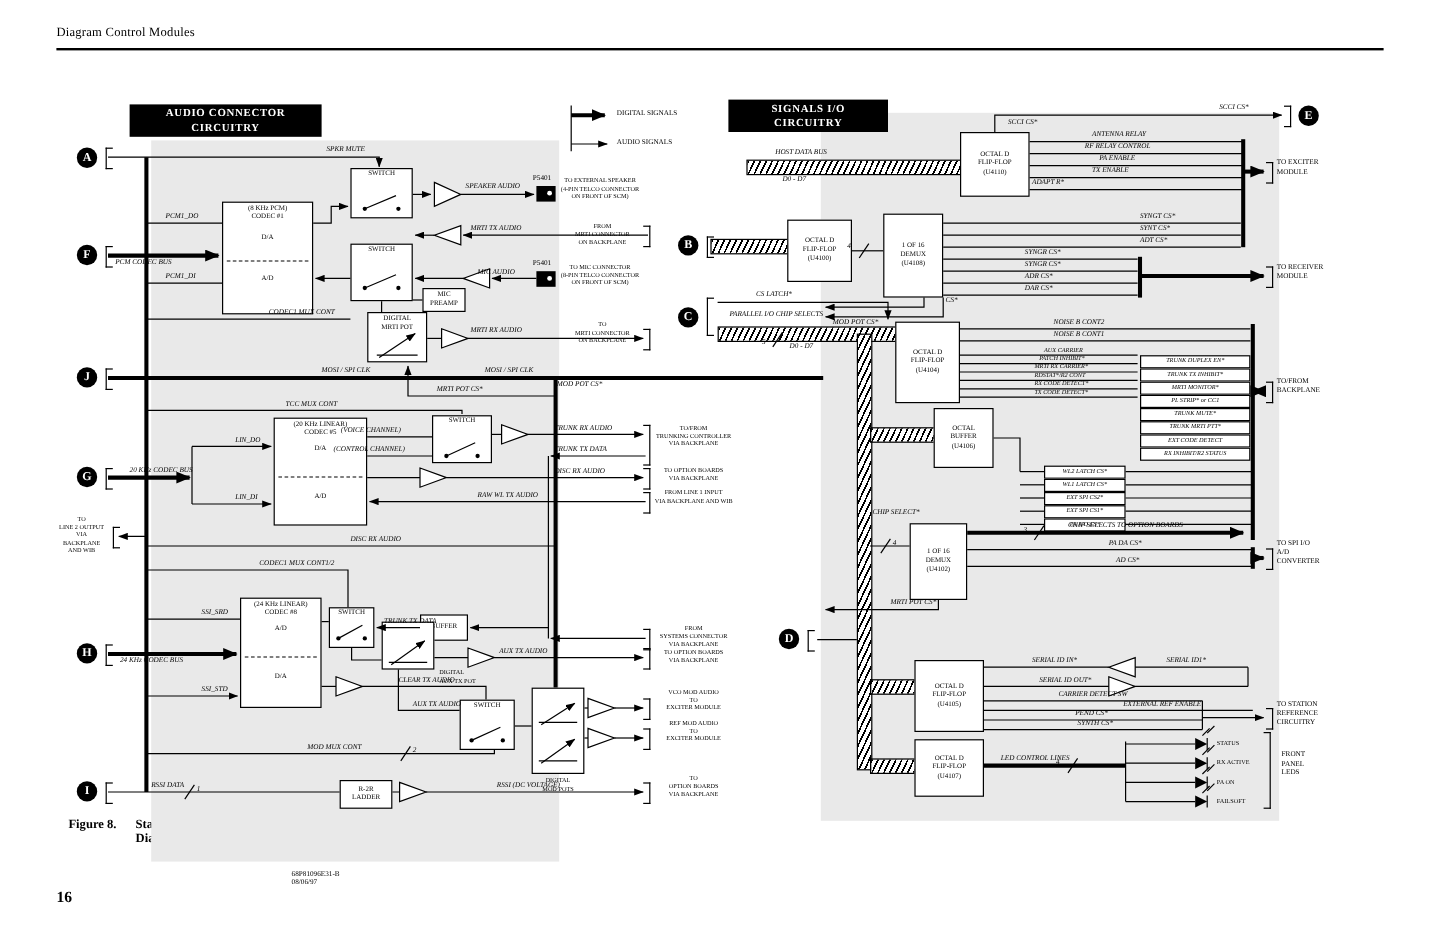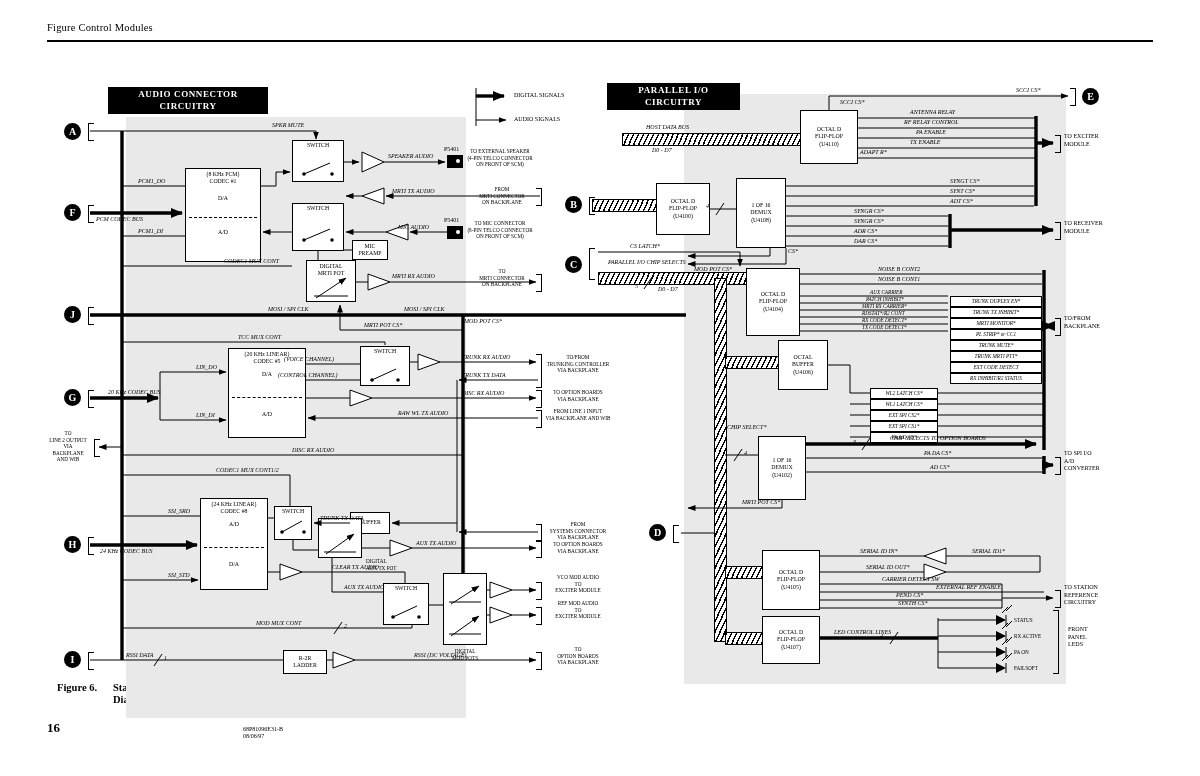--- a/index.html
+++ b/index.html
@@ -31,46 +31,46 @@
   .rule{position:absolute;background:#000}
   .cap{position:absolute;font:bold 10.5px "Liberation Serif",serif}
   .pn{position:absolute;font:bold 13px "Liberation Serif",serif}
   .doc{position:absolute;font:6px "Liberation Serif",serif}
 </style>
 </head>
 <body>
 
 <div class="page">
 
-  <div class="hdr" style="left:47px;top:22px">Figure Control Modules</div>
+  <div class="hdr" style="left:47px;top:22px">Diagram Control Modules</div>
   <div class="rule" style="left:47px;top:40px;width:1106px;height:1.5px"></div>
-  <div class="pn" style="left:47px;top:720px">16</div>
+  <div class="pn" style="left:47px;top:740px">16</div>
   <div class="doc" style="left:243px;top:726px">68P81096E31-B</div>
   <div class="doc" style="left:243px;top:733px">08/06/97</div>
-  <div class="cap" style="left:57px;top:682px">Figure 6.</div>
+  <div class="cap" style="left:57px;top:682px">Figure 8.</div>
   <div class="cap" style="left:113px;top:682px">Station Control Module Functional Block</div>
   <div class="cap" style="left:113px;top:694px">Diagram - Station Control Circuitry  (2 of 2)</div>
 
   <div class="gray" style="left:126px;top:117px;width:340px;height:601px"></div>
   <div class="gray" style="left:684px;top:94px;width:382px;height:590px"></div>
 
   <div class="hatch" style="left:622px;top:133px;width:178px;height:11px"></div>
   <div class="hatch" style="left:592px;top:199px;width:64px;height:11px"></div>
   <div class="hatch" style="left:598px;top:272px;width:148px;height:11px"></div>
   <div class="hatch" style="left:714px;top:278px;width:11px;height:362px"></div>
   <div class="hatch" style="left:725px;top:356px;width:53px;height:11px"></div>
   <div class="hatch" style="left:725px;top:566px;width:37px;height:11px"></div>
   <div class="hatch" style="left:725px;top:632px;width:37px;height:11px"></div>
 
   <div class="tbox" style="left:108px;top:87px;width:160px;height:27px">
     <span class="bl">AUDIO CONNECTOR</span>
     <span class="bl">CIRCUITRY</span>
   </div>
   <div class="tbox" style="left:607px;top:83px;width:133px;height:27px">
-    <span class="bl">PARALLEL I/O</span>
+    <span class="bl">SIGNALS I/O</span>
     <span class="bl">CIRCUITRY</span>
   </div>
 
   <div class="blk" style="left:185px;top:168px;width:76px;height:94px">
     <span class="bt" style="top:2px">(8 KHz PCM)</span>
     <span class="bt" style="top:9px">CODEC #1</span>
     <span class="bt" style="top:26px">D/A</span>
     <div class="dash" style="top:48px"></div>
     <span class="bt" style="top:60px">A/D</span>
   </div>

